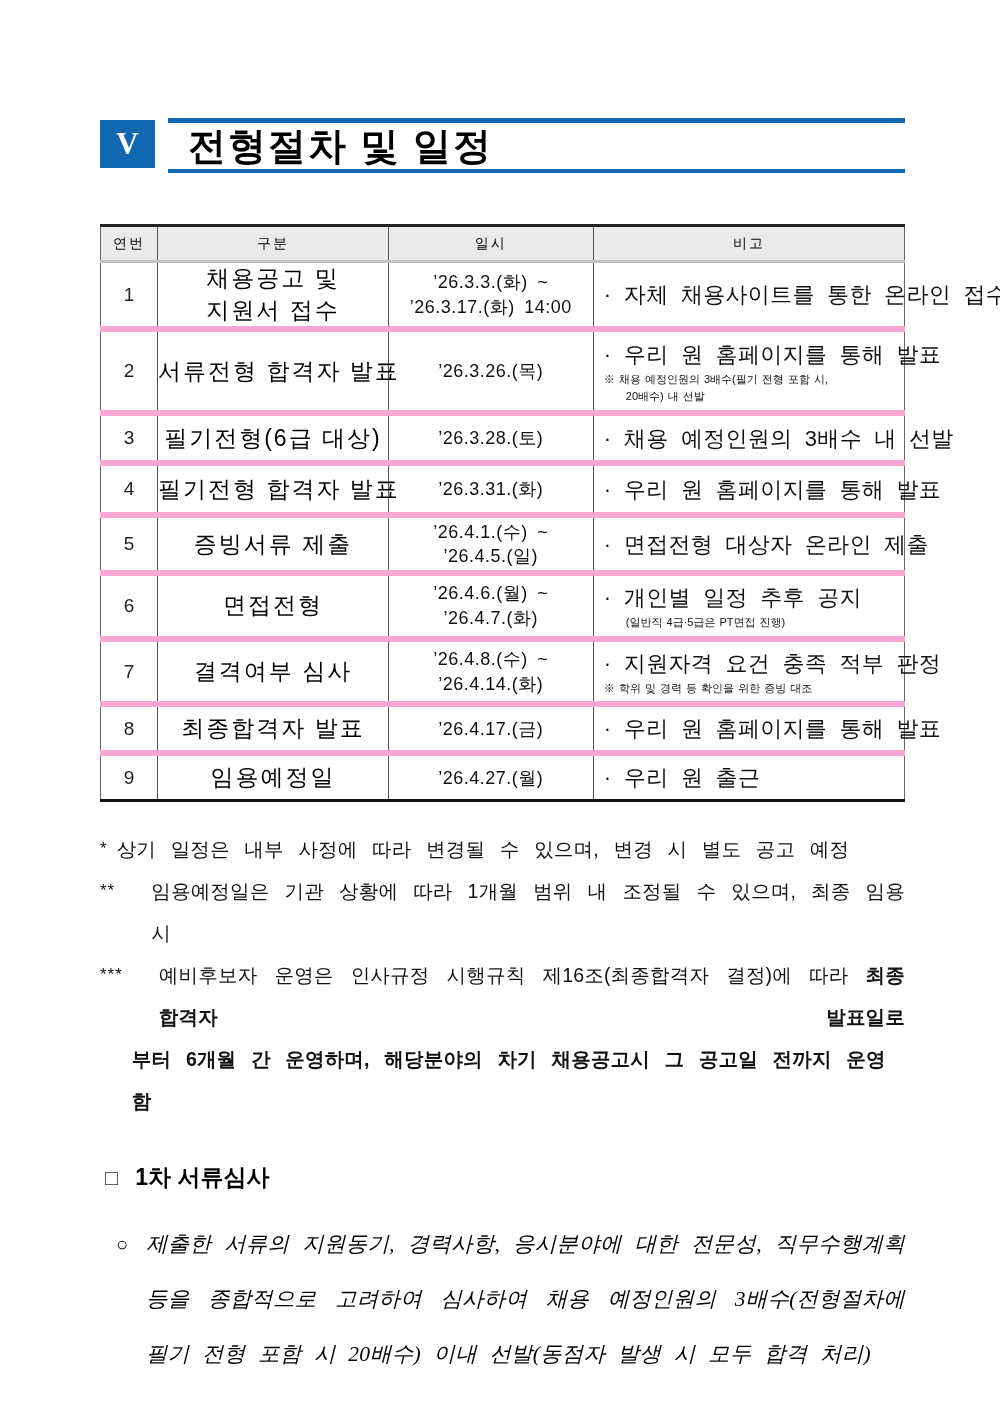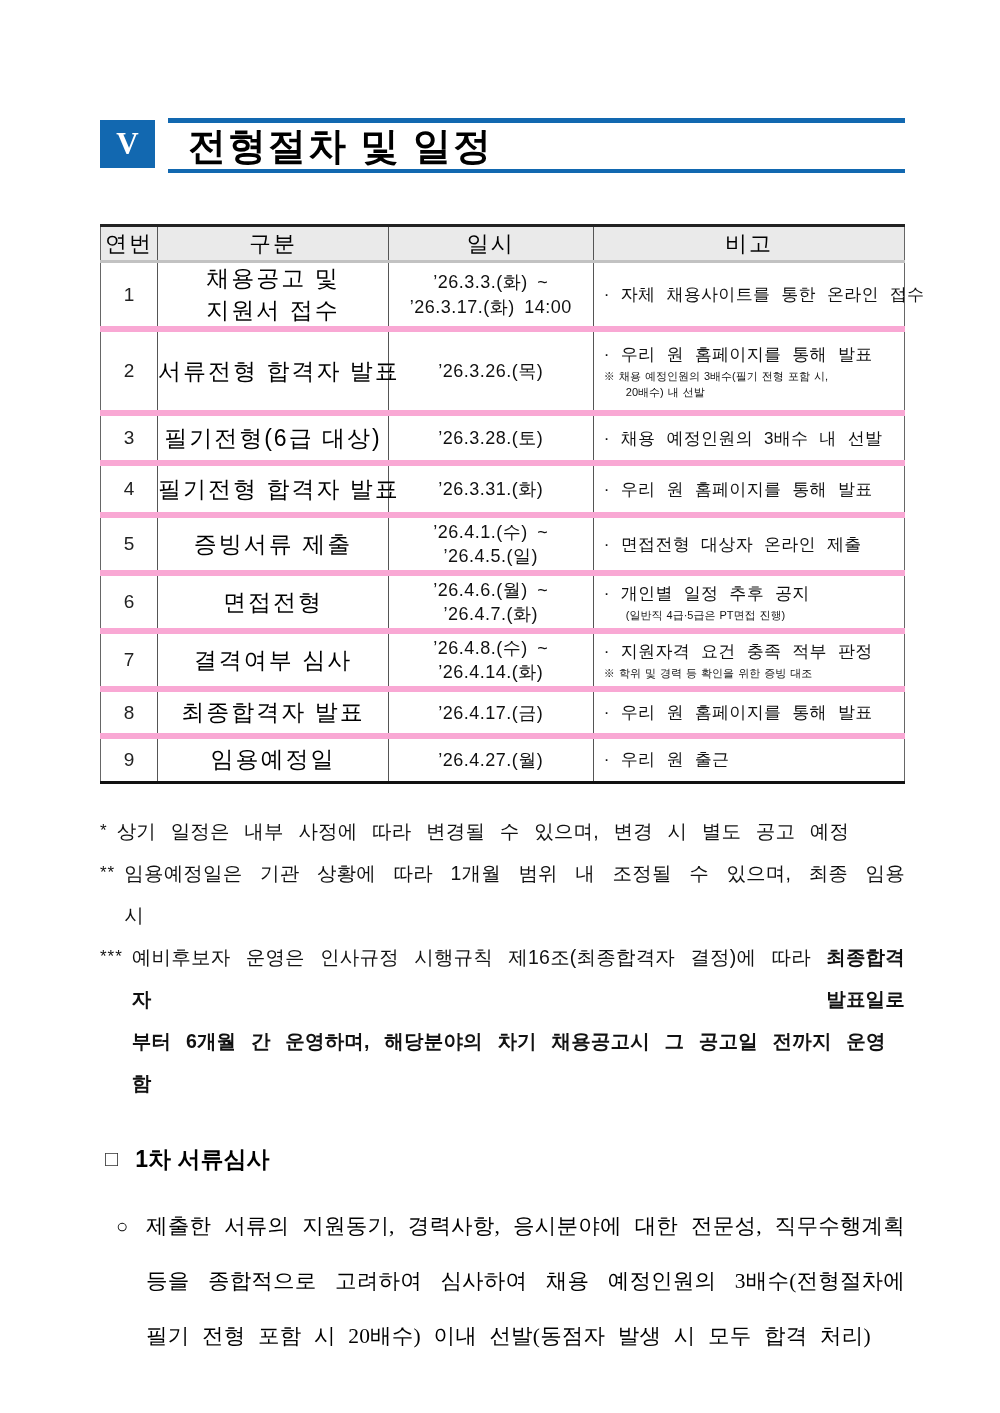--- a/index.html
+++ b/index.html
@@ -26,61 +26,61 @@
   .rule-bottom { height:4px; background:#1268b0; }
 
   
   table.schedule {
     width:100%; border-collapse:collapse; table-layout:fixed;
     margin-top:51px;
     border-top:3px solid #222; border-bottom:3px solid #111;
     border-left:1px solid #666; border-right:1px solid #666;
   }
   thead th {
-    background:#eaeaea; height:36px; font-size:22px; font-weight:400;
+    background:#eaeaea; height:36px; font-size:14px; font-weight:400;
     letter-spacing:2px; border-bottom:1px solid #4a4a4a; border-left:1px solid #555;
     color:#000;
   }
   thead th:first-child { border-left:none; }
   tbody td { border-left:1px solid #555; border-top:6px solid #f9a8d4; vertical-align:middle; }
   tbody td:first-child { border-left:none; }
   tbody tr:first-child td { border-top:3px solid #c2c2c2; }
   .cell-no   { text-align:center; font-size:19px; color:#222; }
   .cell-cat  { text-align:center; font-size:23px; letter-spacing:2px; color:#000; }
   .cell-date { text-align:center; font-size:18px; letter-spacing:0.5px; word-spacing:4px; color:#111; }
   .cell-rem  { text-align:left; padding:5px 4px 5px 10px; color:#111; }
   .cat-line, .date-line { line-height:1.38; white-space:nowrap; }
-  .rem-line { font-size:17px; line-height:1.5; letter-spacing:0.3px; word-spacing:6px; white-space:nowrap; }
+  .rem-line { font-size:22px; line-height:1.5; letter-spacing:0.3px; word-spacing:6px; white-space:nowrap; }
   .rem-line.small { font-size:11px; word-spacing:1px; letter-spacing:0; }
   .rem-line.indent { padding-left:22px; }
 
   
   .footnotes { margin-top:26px; font-size:19.5px; color:#111; }
   .fn { display:flex; }
   .fn-marker { flex:0 0 auto; padding-right:9px; font-size:17px; letter-spacing:1px; line-height:42px; }
   .fn-lines { flex:1 1 auto; }
   .fn-line { line-height:42px; word-spacing:9px; letter-spacing:0.2px; }
-  .fn-line.fill { text-align:justify; text-align-last:justify; }
+  .fn-line.fill { text-align:justify; text-align-last:justify;margin-left:27px; }
   .fn-line b { font-weight:700; }
 
   
   .section-heading {
     margin-top:40px; margin-left:5px; display:flex; align-items:center; gap:17px;
     font-size:23px; font-weight:700; color:#000;
   }
   .sq-bullet { font-weight:400; font-size:22px; color:#333; line-height:1; }
 
   
   .body-paragraph {
     margin-top:24px; display:flex;
     font-family:"Liberation Serif", serif; font-size:21.5px; color:#000;
   }
   .circ-bullet { flex:0 0 30px; margin-left:16px; font-size:20px; line-height:55px; }
   .para-lines { flex:1 1 auto; }
-  .para-line { line-height:55px; word-spacing:7px; letter-spacing:0.2px; }
+  .para-line { line-height:55px; word-spacing:7px; letter-spacing:0.2px;font-style:italic; }
   .para-line.fill { text-align:justify; text-align-last:justify; }
 </style>
 </head>
 <body>
 
 <div class="page">
 
   <div class="title-row">
     <div class="badge">
       <span>V</span>

